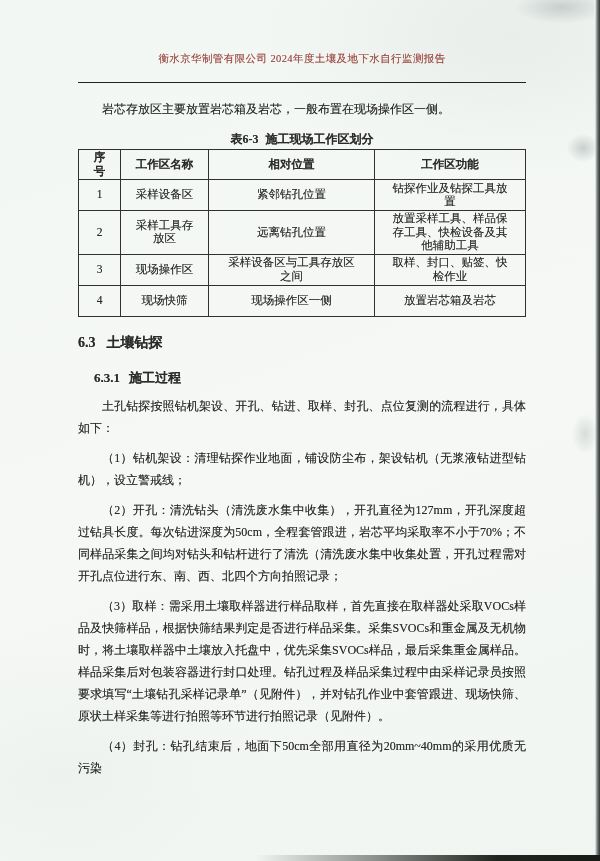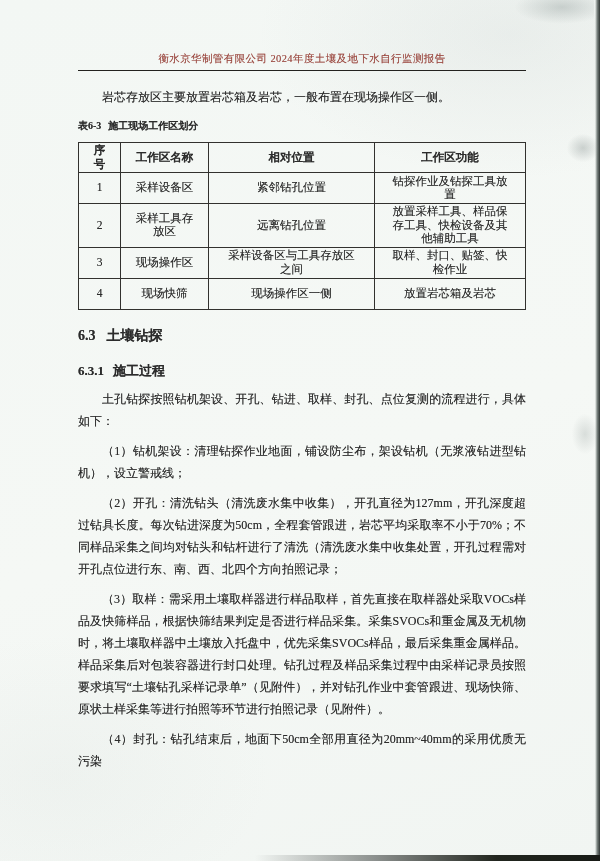--- a/index.html
+++ b/index.html
@@ -23,41 +23,41 @@
   .edge-bottom{position:absolute;bottom:0;left:255px;right:0;height:6px;
     background:linear-gradient(to right, rgba(60,65,63,0) 0%, rgba(55,60,58,0.55) 35%, #22261f 70%, #181b16 100%);}
   .smudge-a{position:absolute;top:0;right:6px;width:80px;height:24px;
     background:radial-gradient(ellipse at 60% 30%, rgba(140,152,150,0.38), transparent 70%);}
   .smudge-b{position:absolute;top:134px;right:1px;width:32px;height:28px;
     background:radial-gradient(ellipse at center, rgba(145,155,153,0.42), transparent 72%);}
   .smudge-c{position:absolute;top:414px;right:2px;width:26px;height:40px;
     background:radial-gradient(ellipse at center, rgba(150,160,157,0.30), transparent 72%);}
 
   
-  .doc-header{border-bottom:1.6px solid #23221f;padding-bottom:4px;}
+  .doc-header{border-bottom:1.6px solid #23221f;padding-bottom:16px;}
   .doc-header .title{
     display:block;text-align:center;
     font-size:10.5px;letter-spacing:0.4px;
     color:#9c4a42;
     text-shadow:0 0 0.3px rgba(156,74,66,0.55);
   }
 
   
   .doc-main{margin-top:15px;}
   .para{
     font-size:12px;line-height:22px;margin:8px 0;
     text-align:justify;
     text-shadow:0 0 0.3px rgba(40,40,40,0.55);
   }
   .indent{text-indent:2em;}
 
   
   .table-caption{
-    text-align:left;font-weight:bold;font-size:10px;
-    margin:11px 0 9px;
+    text-align:center;font-weight:bold;font-size:12px;
+    margin:11px 0 1px;
     text-shadow:0 0 0.3px rgba(40,40,40,0.55);
   }
   .table-caption .cap-label{margin-right:7px;}
   table.zone-table{
     width:100%;border-collapse:collapse;table-layout:fixed;
     font-size:11.5px;color:#2b2b2b;
   }
   .zone-table col.c1{width:42px;}
   .zone-table col.c2{width:88px;}
   .zone-table col.c3{width:166px;}
@@ -66,21 +66,21 @@
     text-align:center;vertical-align:middle;
     padding:1px 14px;line-height:13.5px;
     text-shadow:0 0 0.3px rgba(40,40,40,0.5);
   }
   .zone-table th{height:24px;font-weight:bold;}
   .zone-table td{height:28px;}
 
   
   .h-sec{font-size:14px;font-weight:bold;margin:17px 0 0;
     text-shadow:0 0 0.35px rgba(30,30,30,0.6);}
-  .h-sub{font-size:13px;font-weight:bold;margin:17px 0 6px;
+  .h-sub{font-size:13px;font-weight:bold;margin:17px 16px 6px;
     text-shadow:0 0 0.35px rgba(30,30,30,0.6);}
   .h-sec .h-title{margin-left:11px;}
   .h-sub .h-title{margin-left:9px;}
 
   
   .page-number{
     position:absolute;bottom:31px;left:0;right:0;
     text-align:center;font-size:11px;color:#3a3a3a;
     text-shadow:0 0 0.3px rgba(40,40,40,0.5);
   }

